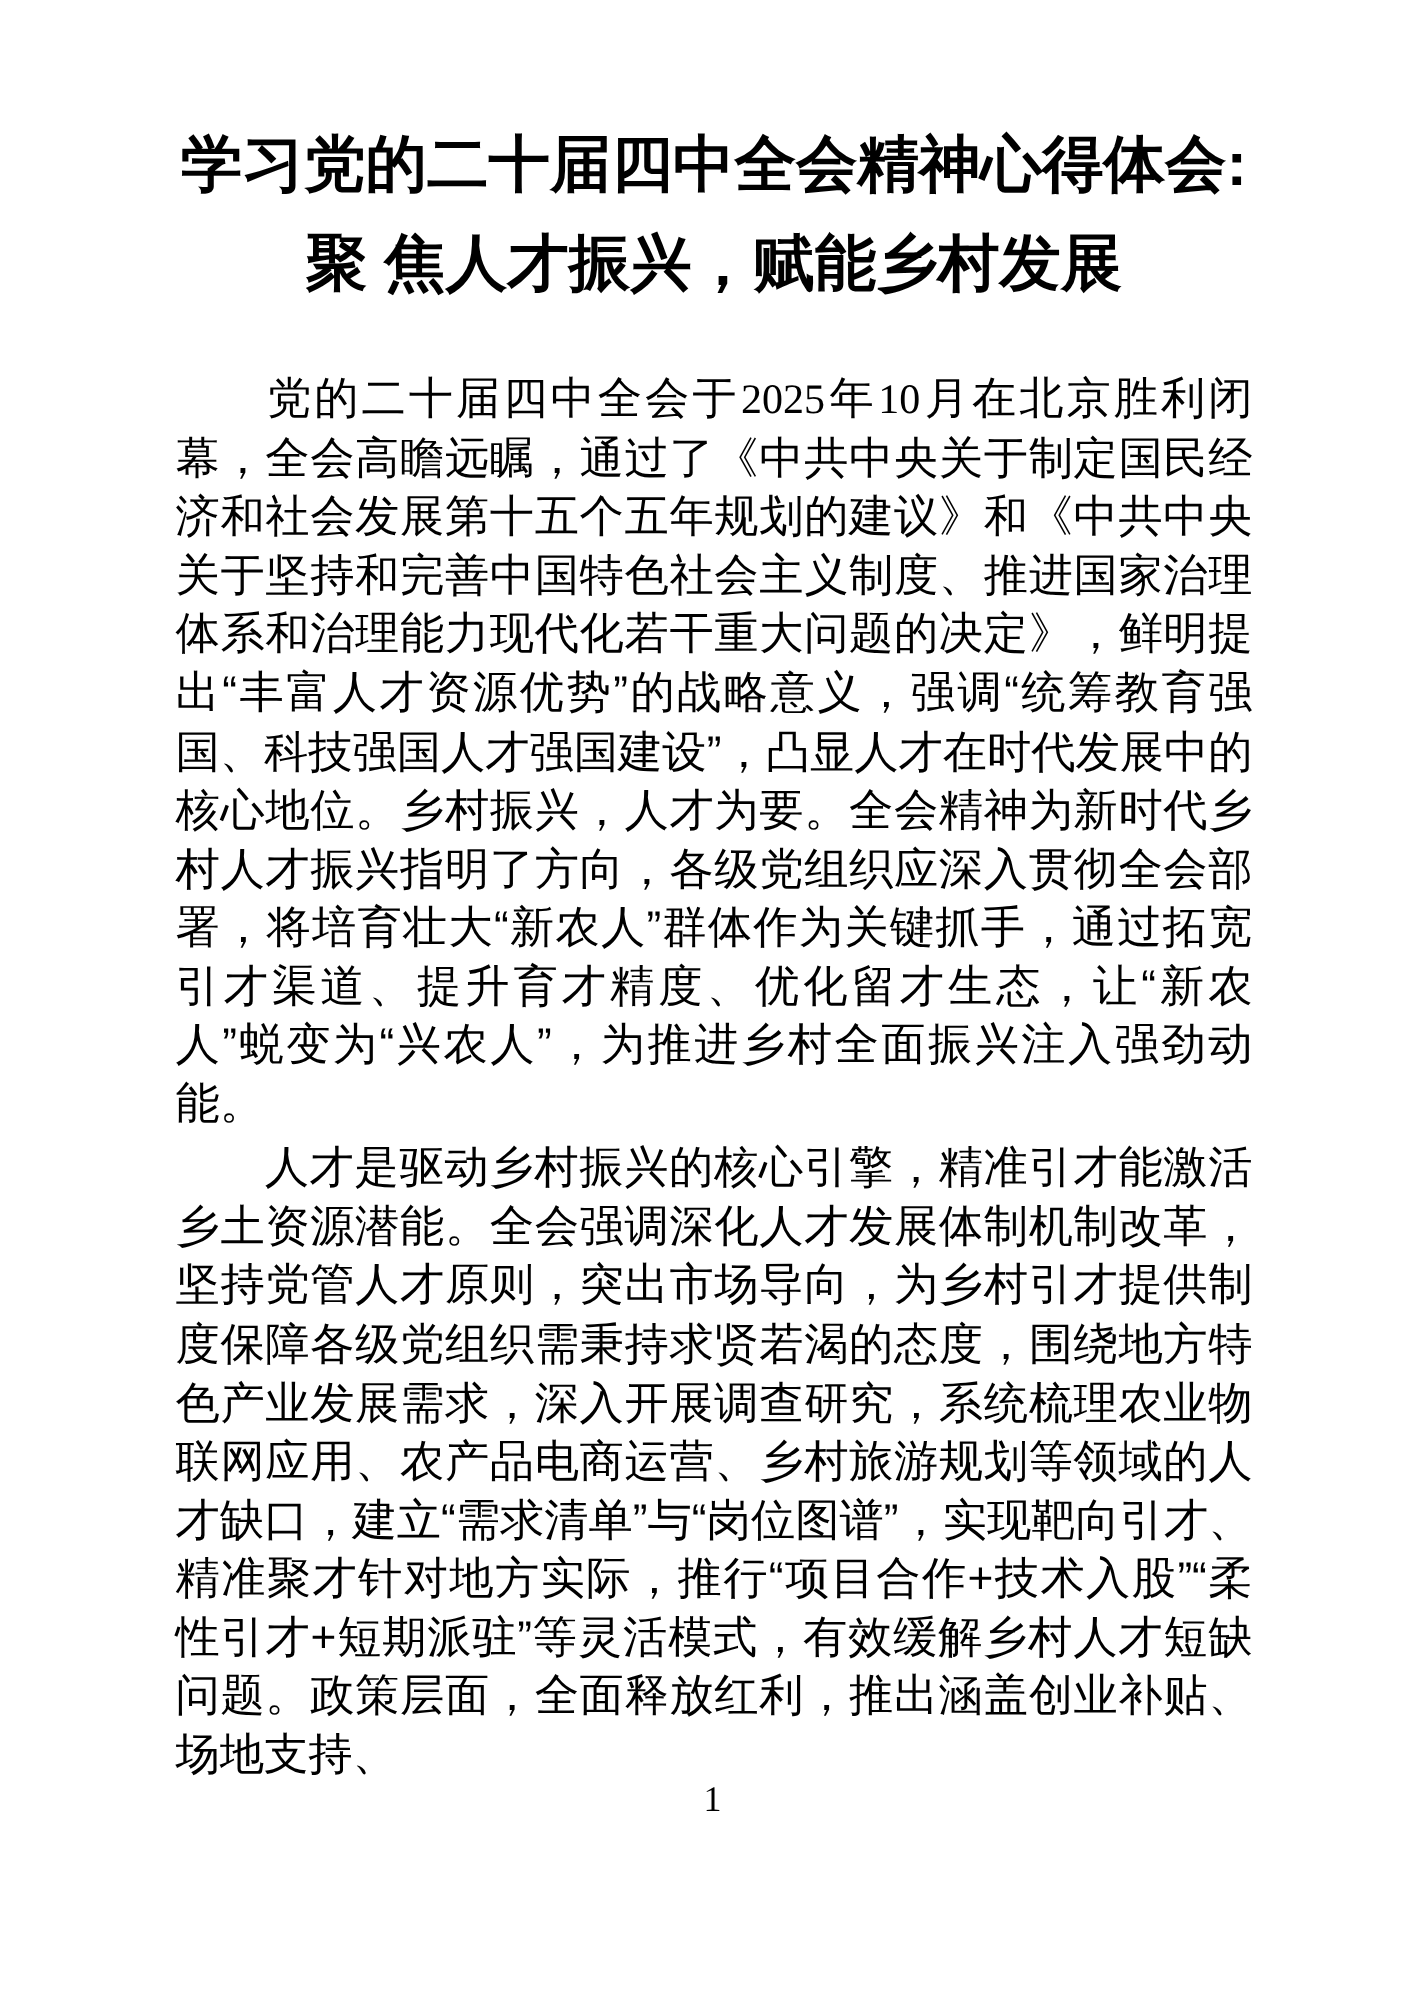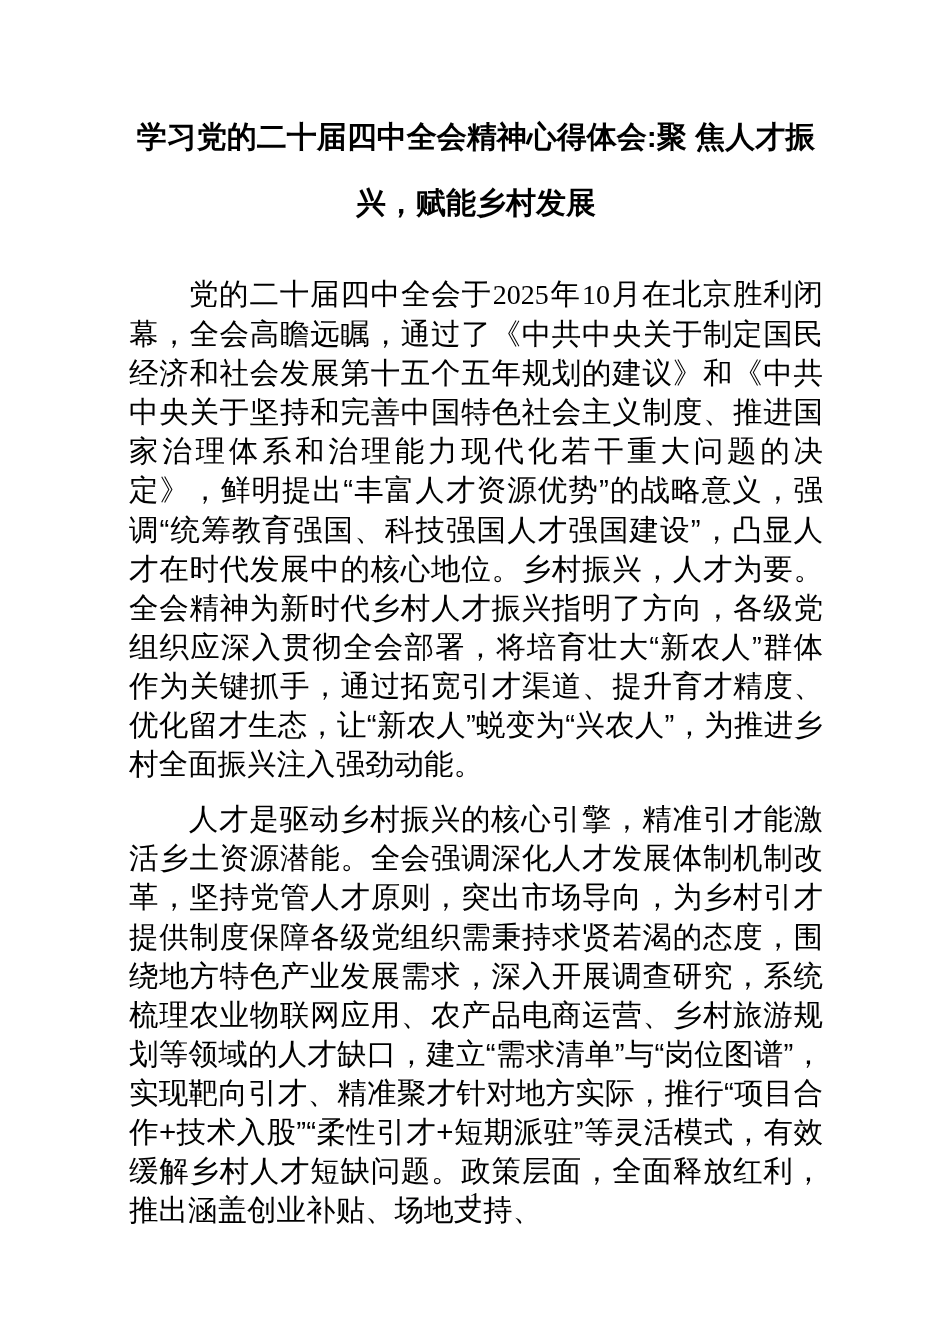--- a/index.html
+++ b/index.html
@@ -20,33 +20,33 @@
     box-sizing: border-box;
   }
   .content {
     position: absolute;
     left: 113px;
     top: 0;
     width: 726px;
   }
   .doc-title {
     margin: 0;
-    padding-top: 104px;
-    font-size: 30px;
+    padding-top: 76px;
+    font-size: 41px;
     font-weight: bold;
     line-height: 66px;
     text-align: center;
     letter-spacing: 0px;
     font-family: "Liberation Sans", "DejaVu Sans", sans-serif;
   }
   .body-block {
     margin-top: 38px;
   }
   .para {
-    margin: 16px;
+    margin: 4px;
     font-size: 29.5px;
     line-height: 39.1px;
     text-align: justify;
     text-align-last: left;
     text-justify: inter-character;
     word-break: break-all;
     font-family: "Liberation Sans", "DejaVu Sans", sans-serif;
     font-weight: 400;
   }
   .para .indent {

